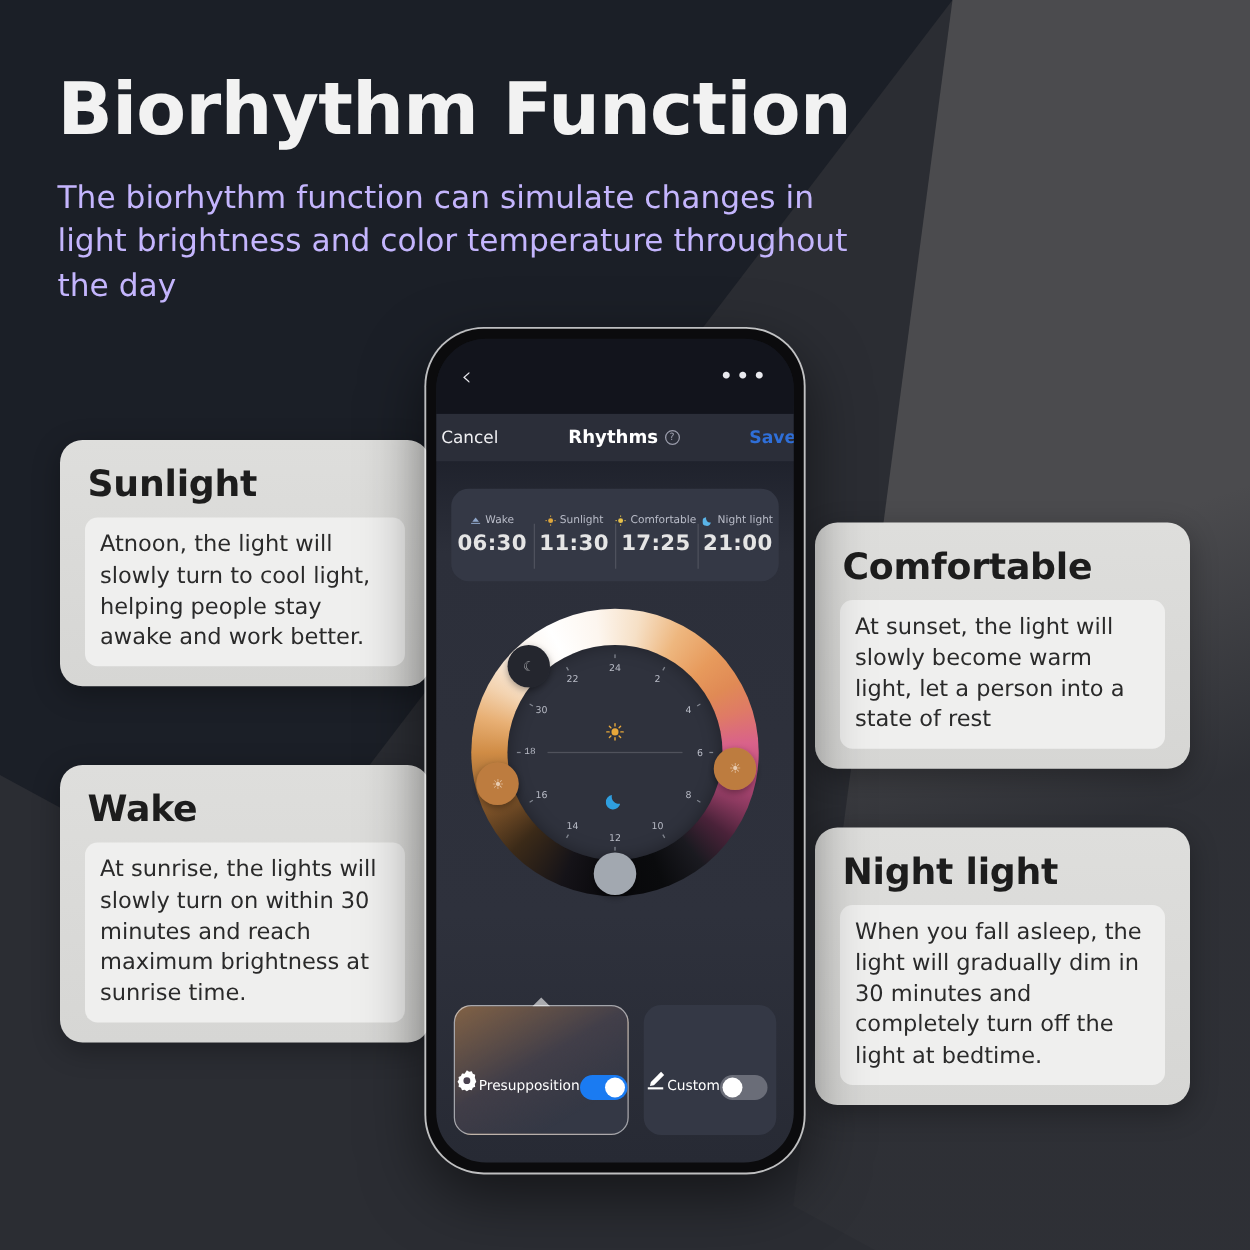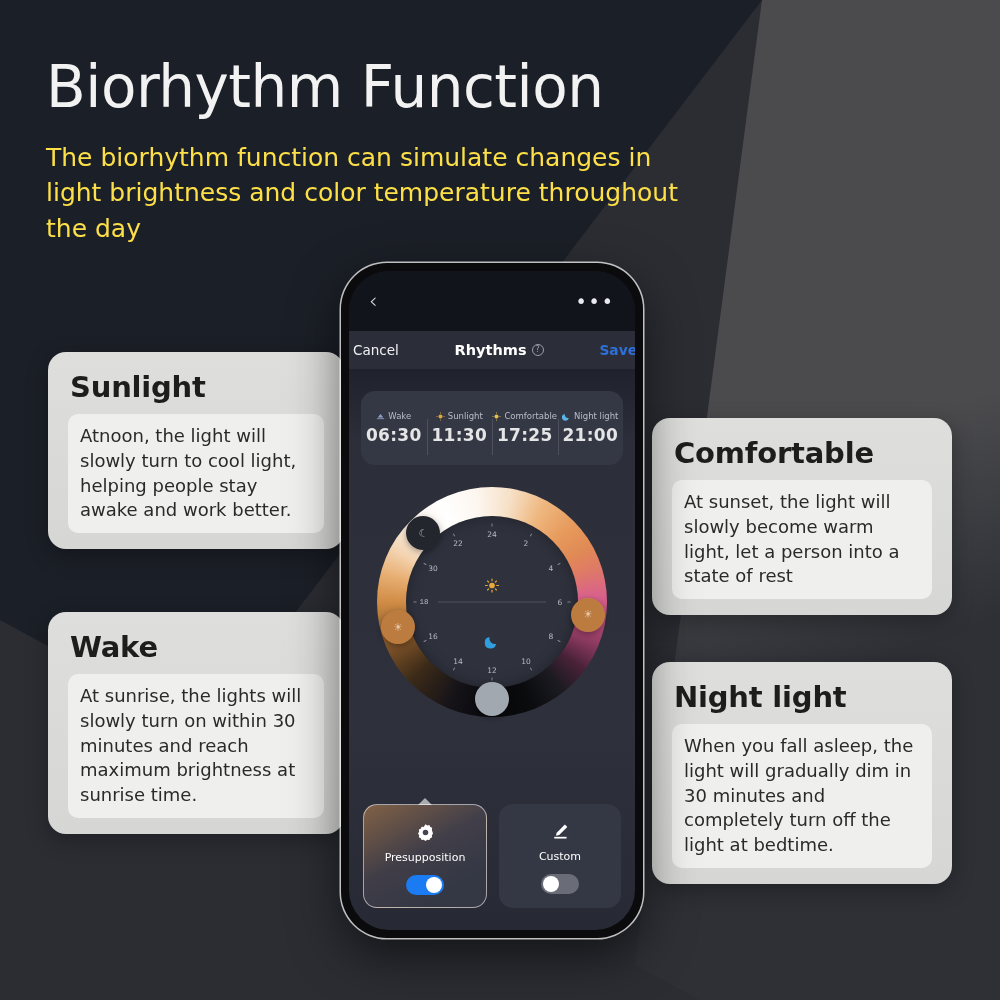--- a/index.html
+++ b/index.html
@@ -29,26 +29,26 @@
   #bg-blend {
     position:absolute; inset:0;
     background:
       linear-gradient(160deg, rgba(27,31,39,0) 55%, rgba(43,45,51,0.9) 72%);
     pointer-events:none;
   }
 
   
   #headline { position:absolute; left:46px; top:57px; width:640px; }
   #title {
-    font-size:58px; font-weight:normal; color:#f2f2f2;
+    font-size:58px; font-weight:bold; color:#f2f2f2;
     letter-spacing:-0.5px; line-height:1.05;
   }
   #subtitle {
     margin-top:22px;
-    font-size:25px; color:#fde047; line-height:1.42; font-weight:400;
+    font-size:25px; color:#c4b5fd; line-height:1.42; font-weight:400;
   }
 
   
   .callout {
     position:absolute;
     background:linear-gradient(180deg,#dededc 0%, #d6d6d4 100%);
     border-radius:18px;
     padding:16px 20px 16px 20px;
     box-shadow:0 6px 22px rgba(0,0,0,0.30);
   }
@@ -201,21 +201,21 @@
 
   
   #modes {
     position:absolute; left:14px; bottom:22px;
     width:calc(100% - 28px);
     display:flex; gap:12px;
   }
   .mode-card {
     flex:1; height:104px; border-radius:14px;
     position:relative;
-    display:flex; flex-direction:column; align-items:center;
+    display:flex; flex-direction:row; align-items:center;
     padding-top:16px;
     background:#343845;
   }
   #mode-preset {
     background:
       linear-gradient(150deg, rgba(200,140,80,0.55) 0%, rgba(110,95,105,0.35) 45%, rgba(52,56,69,1) 78%);
     border:1.2px solid rgba(255,255,255,0.55);
   }
   #mode-preset::after {
     content:""; position:absolute; top:-7px; left:50%;

